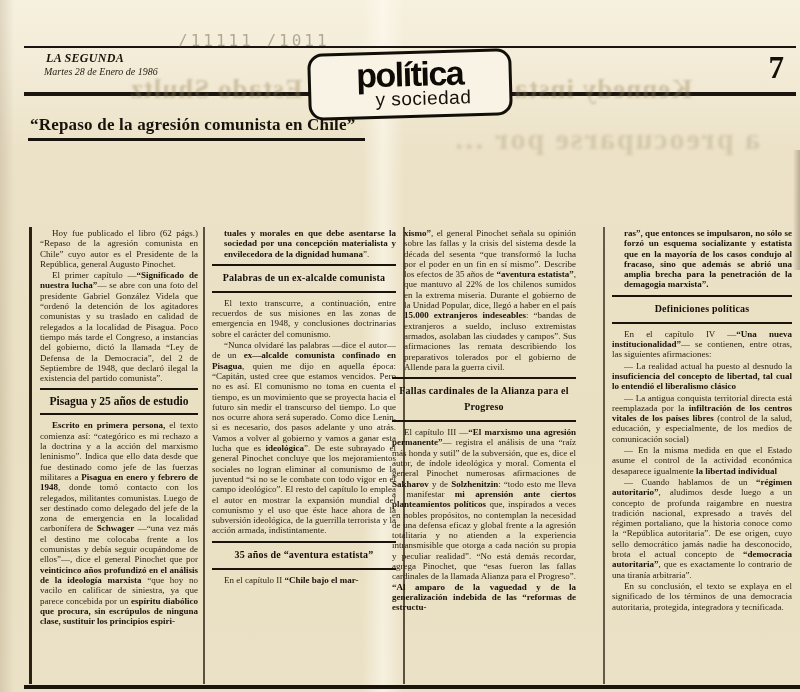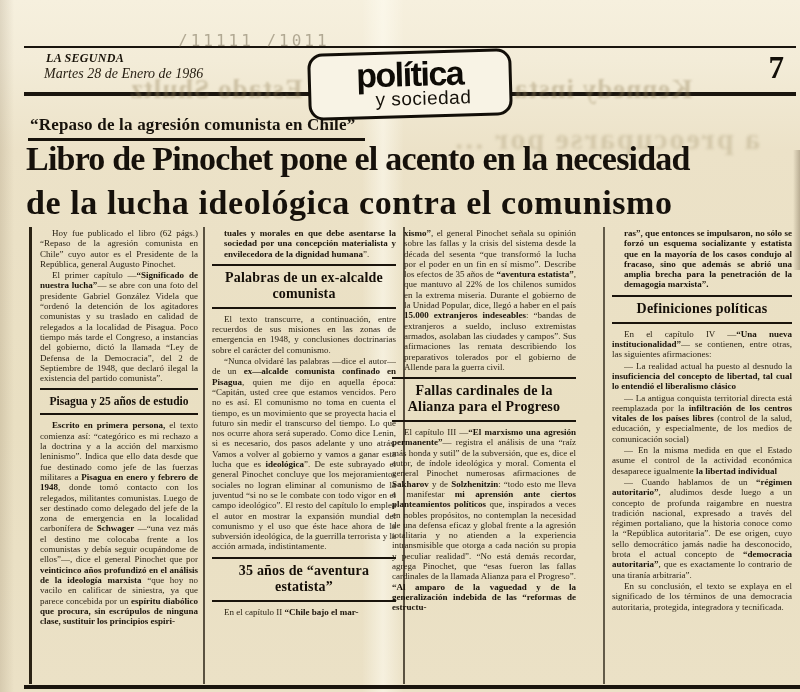--- a/index.html
+++ b/index.html
@@ -15,21 +15,21 @@
   .rule-thin{top:46px;height:2px;}
   .rule-thick{top:92px;height:4px;}
   .rule-bottom{top:685px;height:4px;right:0;}
   .vrule{position:absolute;top:227px;height:457px;background:#2a2214;}
   .vrule.left{left:29px;width:2.5px;}
   .vrule.g1{left:203px;width:1.5px;opacity:.75;}
   .vrule.g2{left:403px;width:1.5px;opacity:.75;}
   .vrule.g3{left:603px;width:1.5px;opacity:.7;}
 
   .paper-name{position:absolute;left:46px;top:51px;font-style:italic;font-weight:700;font-size:12px;letter-spacing:.3px;color:#191309;}
-  .paper-date{position:absolute;left:44px;top:66px;font-style:italic;font-size:14px;color:#241c10;}
+  .paper-date{position:absolute;left:44px;top:66px;font-style:italic;font-size:10px;color:#241c10;}
   .page-num{position:absolute;right:16px;top:50px;font-weight:700;font-size:31px;color:#130f09;}
   .scan-marks{position:absolute;left:178px;top:31px;font-family:"DejaVu Sans Mono",monospace;font-size:16px;
               letter-spacing:3px;color:rgba(95,84,60,.45);filter:blur(.4px);}
 
   .logo-box{position:absolute;left:308px;top:51px;width:198px;height:61px;background:#f8f3e5;
             border:3.5px solid #120e08;border-radius:15px;transform:rotate(-1.6deg);z-index:6;
             display:flex;flex-direction:column;justify-content:center;align-items:center;}
   .logo-politica{font-family:"Liberation Sans",sans-serif;font-weight:700;font-size:34px;line-height:.82;
                  letter-spacing:-1.5px;color:#0e0b06;}
   .logo-ysociedad{font-family:"Liberation Sans",sans-serif;font-weight:400;font-size:19px;line-height:1;
@@ -49,21 +49,21 @@
 
   .col{position:absolute;top:228px;height:457px;overflow:hidden;text-align:justify;z-index:2;
        font-size:9px;line-height:10.3px;color:#2b2315;}
   .col b{color:#1b140a;}
   .c1{left:40px;width:158px;}
   .c2{left:212px;width:184px;}
   .c3{left:392px;width:184px;}
   .c4{left:612px;width:180px;}
   .para{margin:0 0 1px 0;text-indent:12px;}
   .para.cont{text-indent:0;margin-left:12px;}
-  .subhead{font-weight:700;font-size:14px;line-height:16px;text-align:center;letter-spacing:.2px;color:#150f08;
+  .subhead{font-weight:700;font-size:10px;line-height:16px;text-align:center;letter-spacing:.2px;color:#150f08;
            border-top:2.5px solid #1a140c;border-bottom:2.5px solid #1a140c;padding:4px 2px 5px;margin:5px 0 5px;}
   .c1 .subhead{font-size:11.5px;letter-spacing:0;padding:3px 0 4px;}
 </style>
 </head>
 <body>
 
 <div class="page">
 
   <div class="fold"></div>
   <div class="edgeL"></div>
@@ -81,24 +81,20 @@
   <div class="paper-date">Martes 28 de Enero de 1986</div>
   <div class="page-num">7</div>
 
   <div class="logo-box">
     <div class="logo-politica">política</div>
     <div class="logo-ysociedad">y sociedad</div>
   </div>
 
   <div class="kicker">“Repaso de la agresión comunista en Chile”</div>
 
-  <div class="headline">
-    <div class="l1">Libro de Pinochet pone el acento en la necesidad</div>
-    <div class="l2">de la lucha ideológica contra el comunismo</div>
-  </div>
 
   <div class="vrule left"></div>
   <div class="vrule g1"></div>
   <div class="vrule g2"></div>
   <div class="vrule g3"></div>
 
   <div class="col c1">
       <p class="para">Hoy fue publicado el libro (62 págs.) “Repaso de la agresión comunista en Chile” cuyo autor es el Presidente de la República, general Augusto Pinochet.</p>
       <p class="para">El primer capítulo —<b>“Significado de nuestra lucha”</b>— se abre con una foto del presidente Gabriel González Videla que “ordenó la detención de los agitadores comunistas y su traslado en calidad de relegados a la localidad de Pisagua. Poco tiempo más tarde el Congreso, a instancias del gobierno, dictó la llamada “Ley de Defensa de la Democracia”, del 2 de Septiembre de 1948, que declaró ilegal la existencia del partido comunista”.</p>
       <div class="subhead">Pisagua y 25 años de estudio</div>

